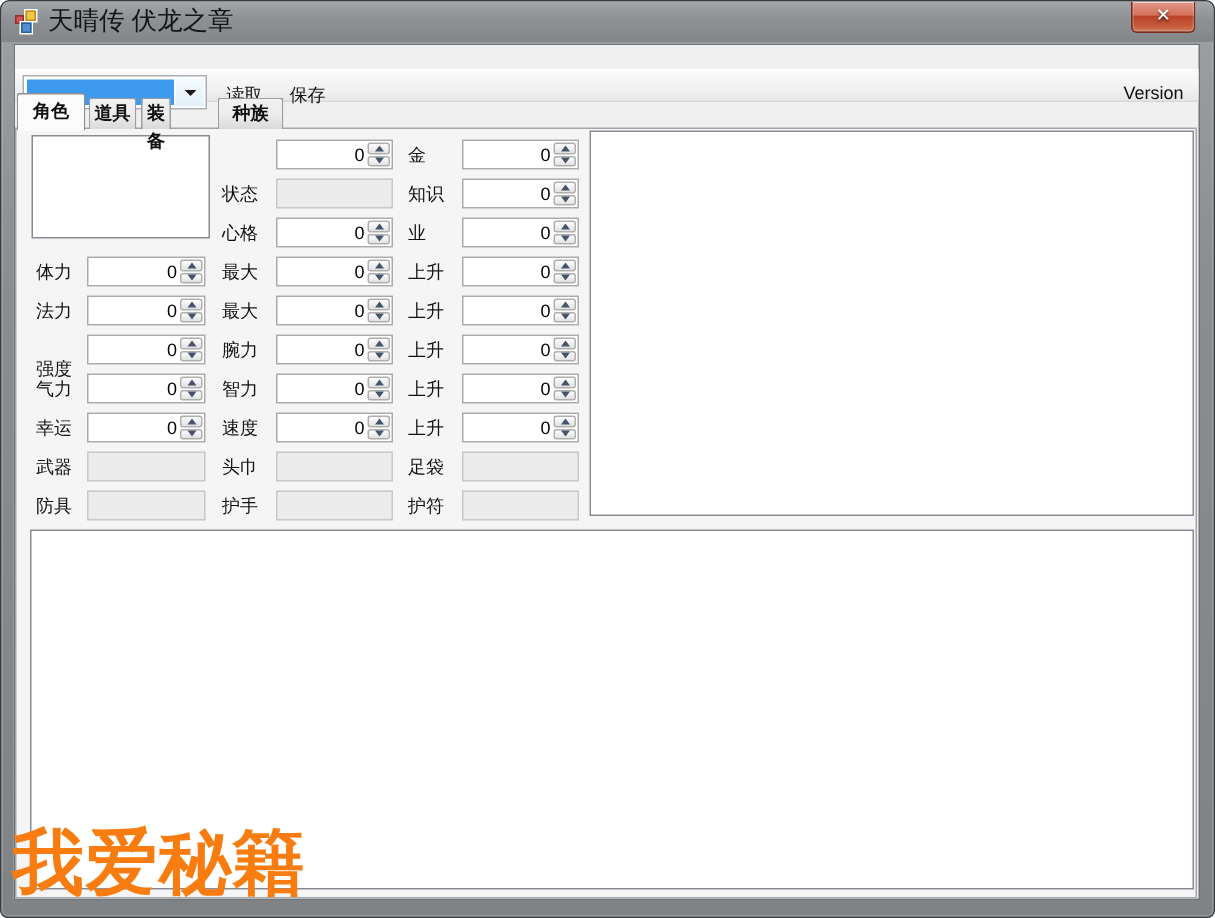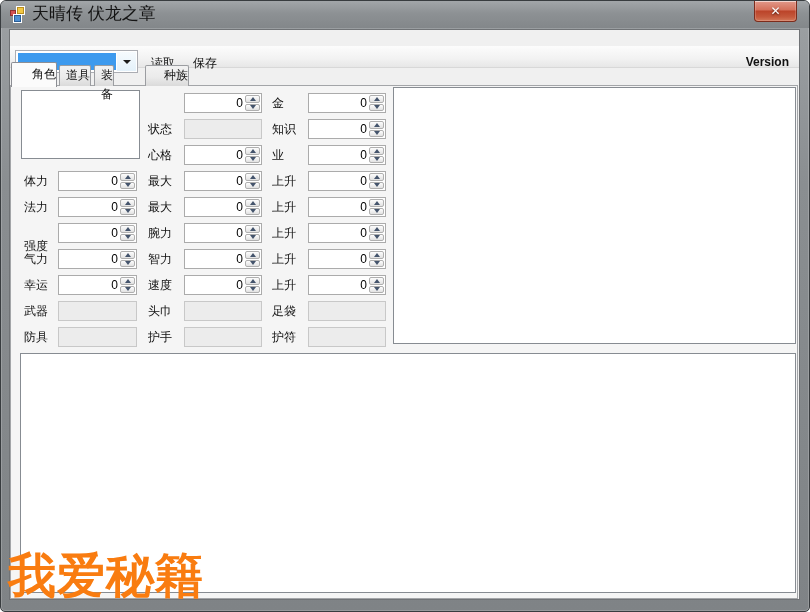--- a/index.html
+++ b/index.html
@@ -42,28 +42,28 @@
   .combo-text { position:absolute; left:2px; top:2px; bottom:2px; right:21px; background:#3D9AEE; }
   .combo-btn { position:absolute; right:1px; top:1px; bottom:1px; width:19px;
     background:linear-gradient(180deg,#F6FBFE 0%,#E4F1FA 100%);
     display:flex; align-items:center; justify-content:center; }
   .combo-arrow { width:0; height:0; border-left:4px solid transparent; border-right:4px solid transparent;
     border-top:4px solid #1b1b1b; }
   .tool-btn { position:absolute; top:7px; width:36px; height:20px; line-height:20px;
     text-align:center; font-size:12px; color:#111; cursor:default; }
   .tool-btn.read { left:135px; }
   .tool-btn.save { left:177px; }
-  .version-label { position:absolute; right:10px; top:9px; font-size:12px; color:#111;font-weight:bold; }
+  .version-label { position:absolute; right:10px; top:9px; font-size:12px; color:#111; }
 
   
   .tabstrip { position:absolute; left:9px; top:61px; width:789px; height:25px; z-index:3; }
-  .tab { position:absolute; text-align:right; font-size:12px; color:#111;
+  .tab { position:absolute; text-align:center; font-size:12px; color:#111;
     border:1px solid #9B9DA1; border-bottom:none; border-radius:2px 2px 0 0;
     background:linear-gradient(180deg,#F2F2F2 0%,#EBEBEB 55%,#DADADA 100%);
-    top:3px; height:21px; line-height:19px; cursor:default; }
+    top:3px; height:21px; line-height:19px; cursor:default;font-weight:bold; }
   .tab.active { top:0; height:25px; line-height:22px; background:#FBFBFB; z-index:4;
     border-color:#8C8E94; }
 
   
   .tabpage { position:absolute; left:9px; top:84px; width:788px; height:514px;
     background:#F5F5F5; border:1px solid #A3A5A8; z-index:1; }
 
   .picturebox { position:absolute; left:10px; top:4px; width:119px; height:69px;
     background:#fff; border:1px solid #878C92; }
   .listbox { position:absolute; background:#fff; border:1px solid #878C92; }

